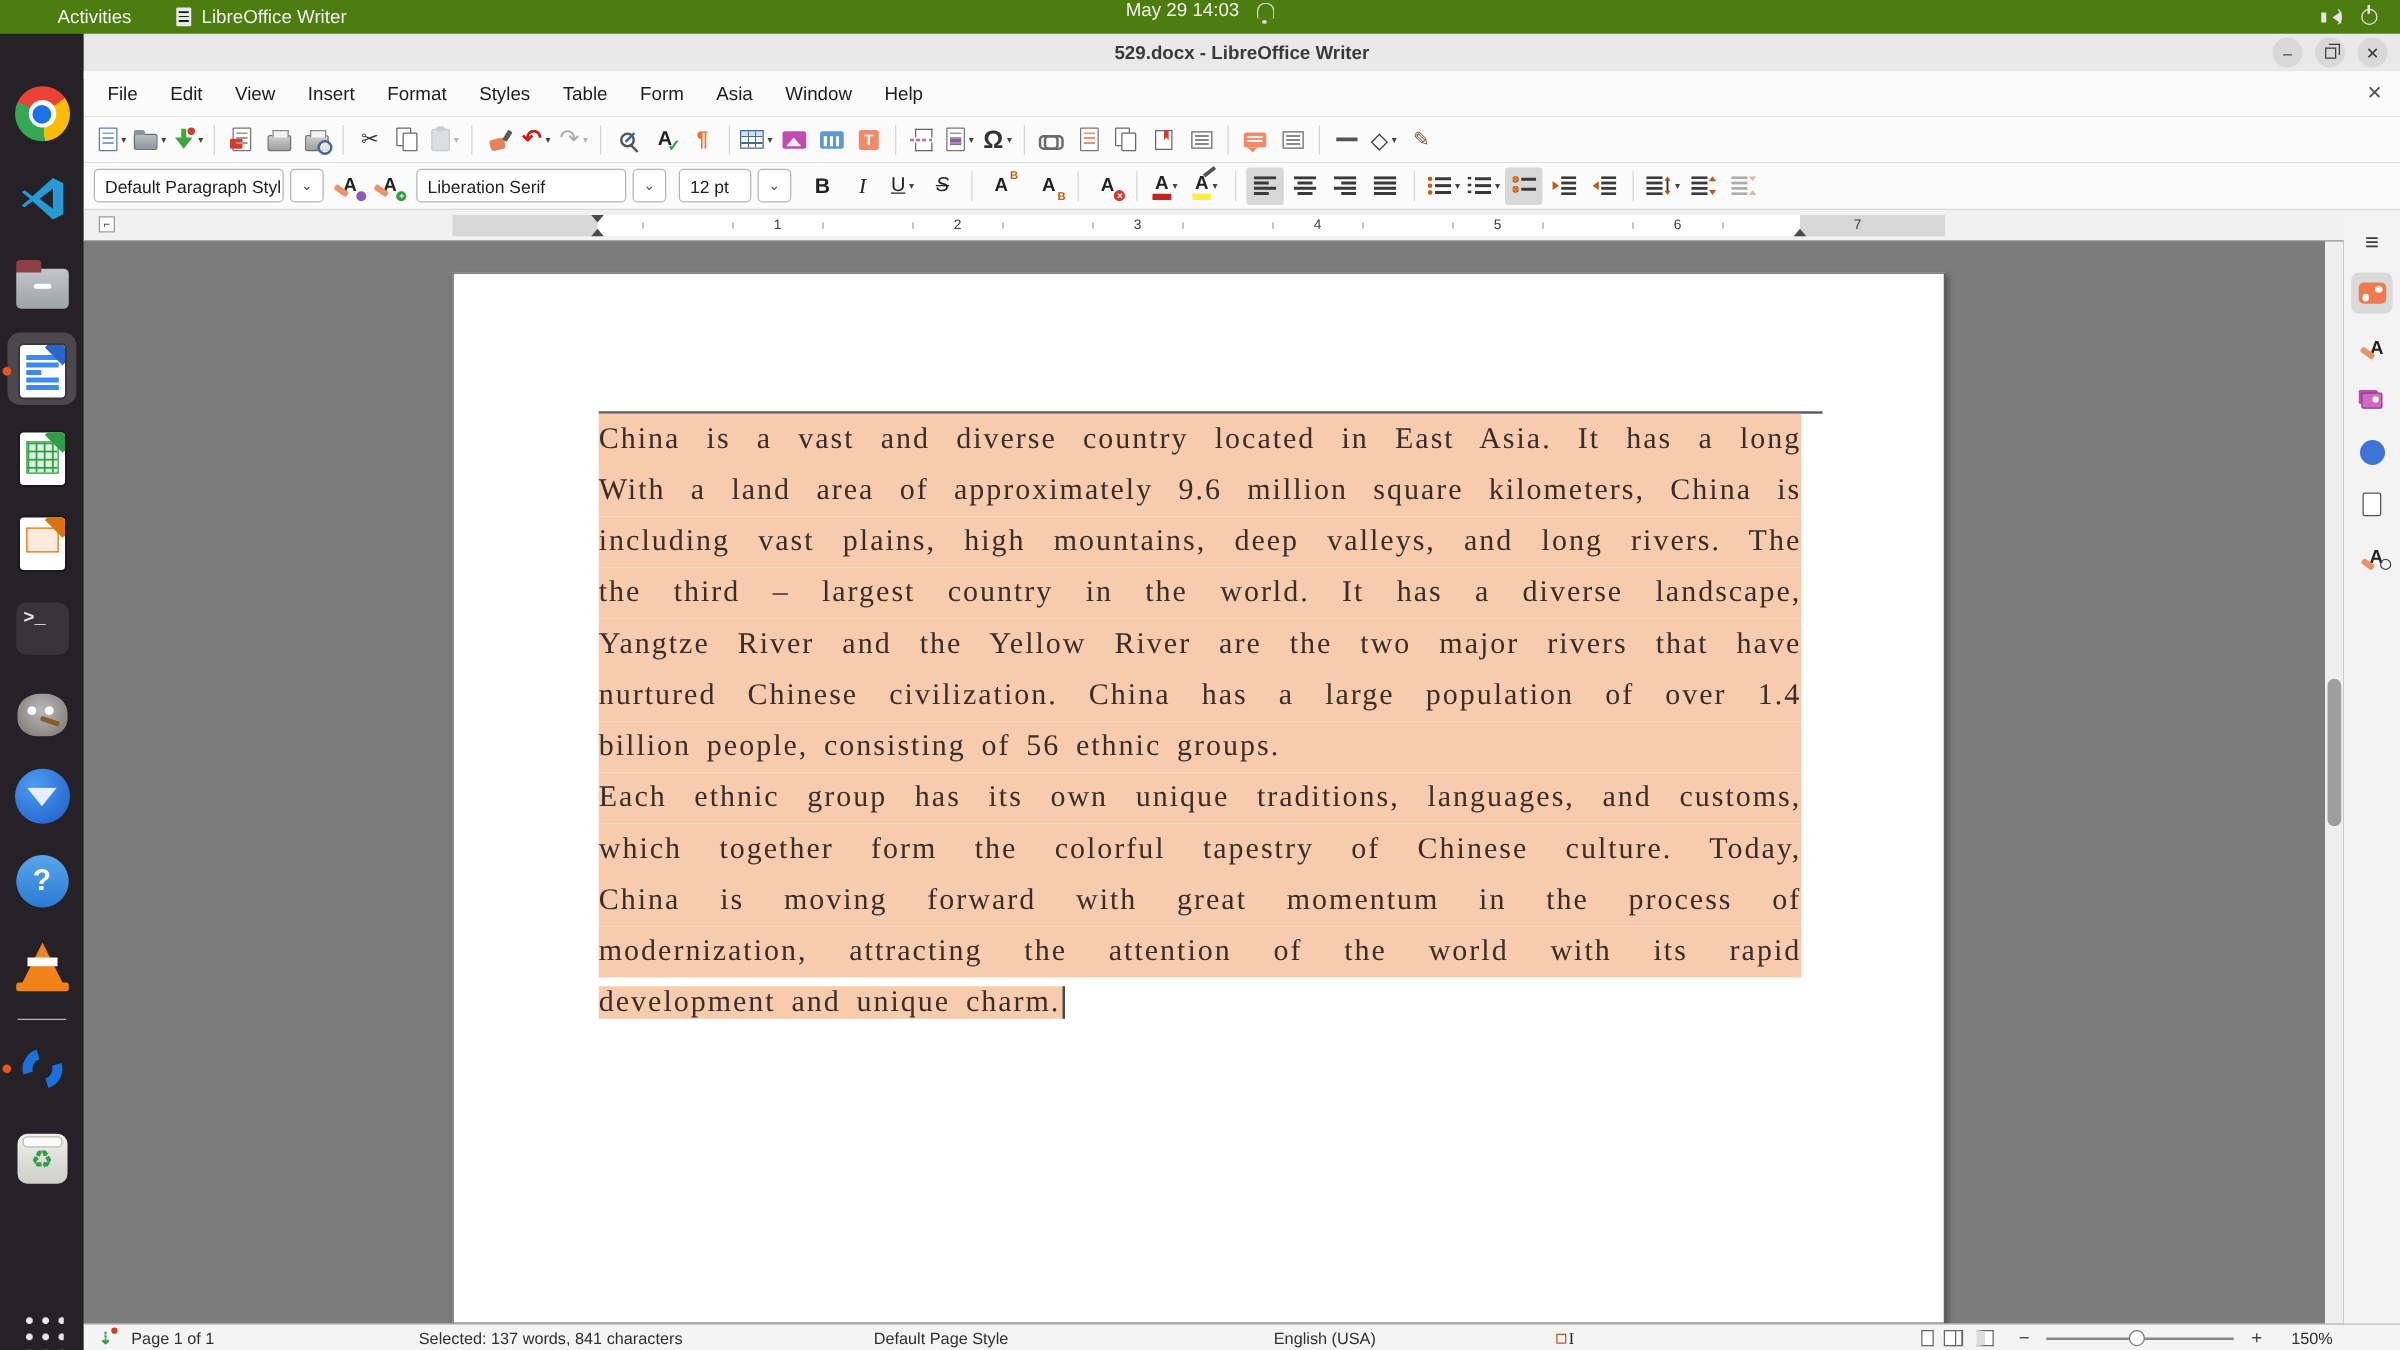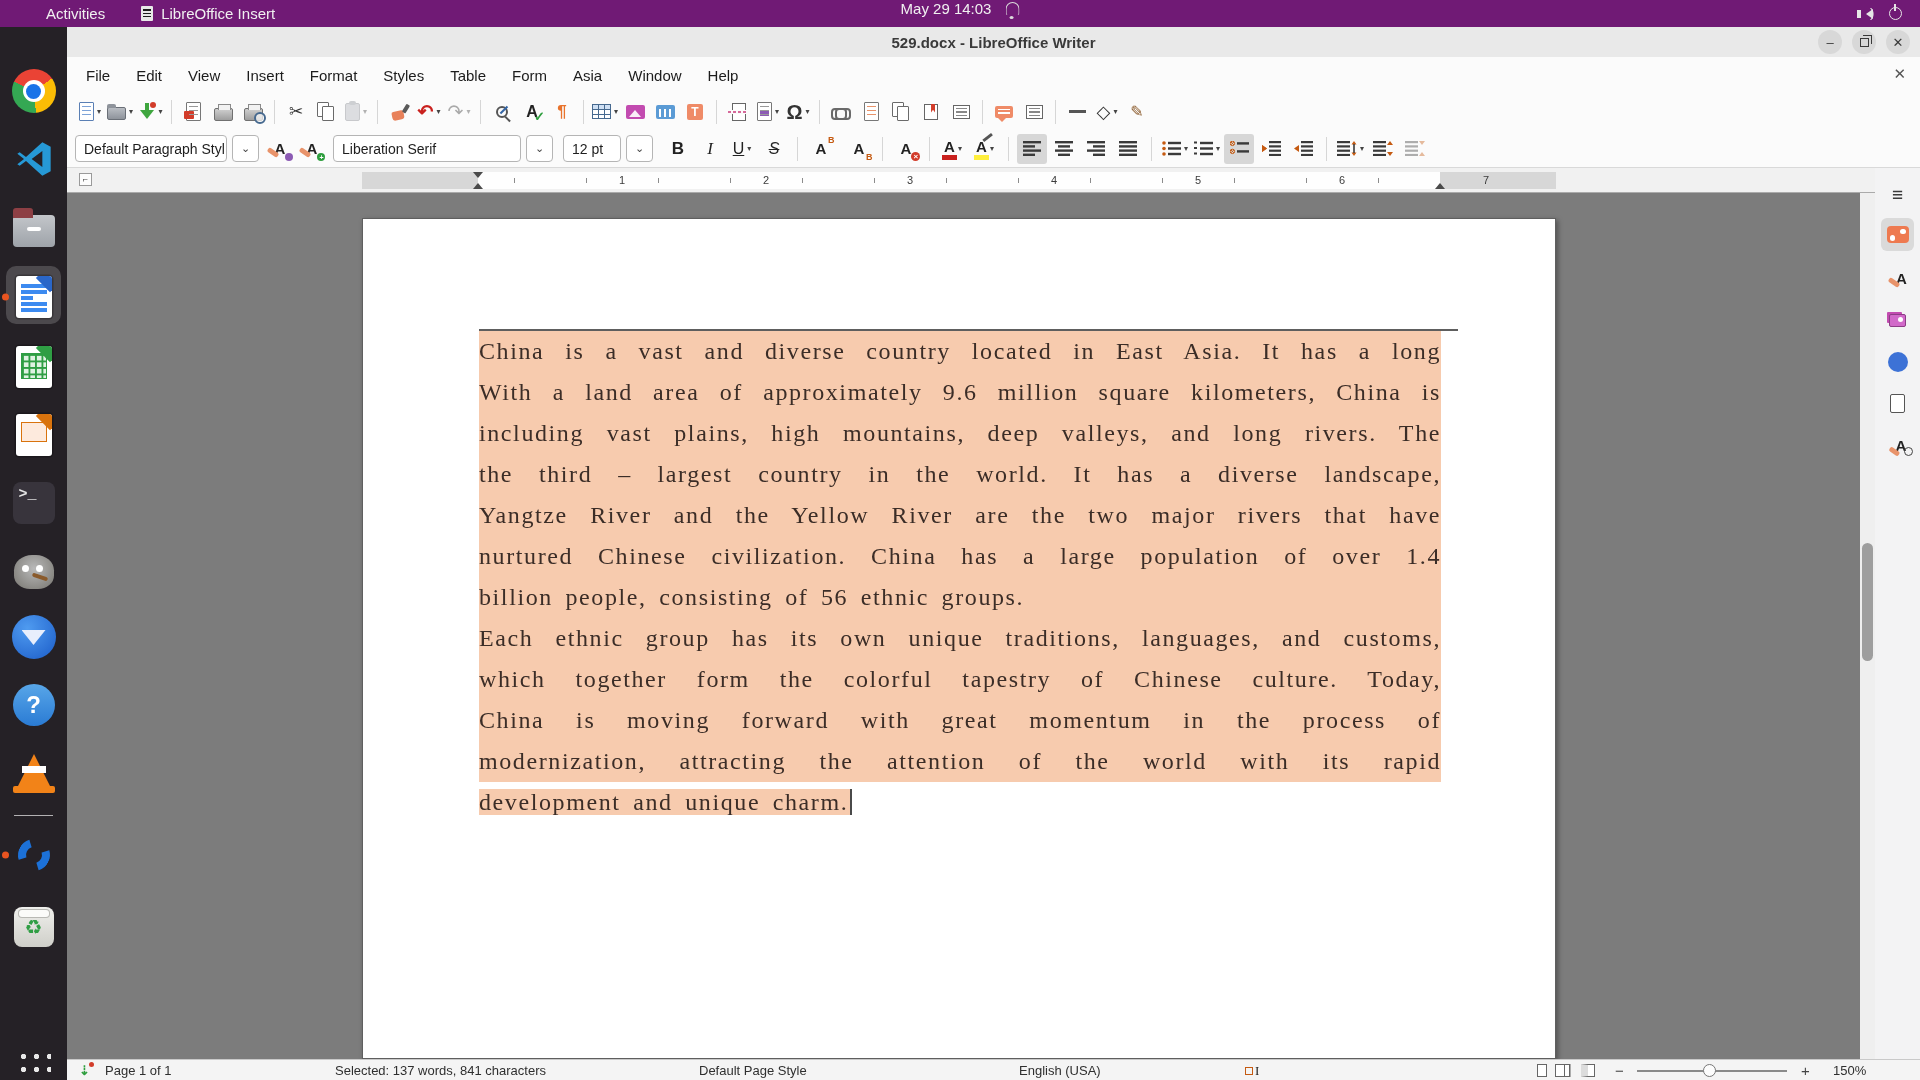--- a/index.html
+++ b/index.html
@@ -1,20 +1,20 @@
 <!DOCTYPE html>
 <html><head>
 <meta charset="utf-8">
 <style>
   * { margin:0; padding:0; box-sizing:border-box; }
   html,body { width:1920px; height:1080px; overflow:hidden; background:#7c7c7c;
               font-family:"Liberation Sans", sans-serif; }
 
   
-  #topbar { position:absolute; left:0; top:0; width:1920px; height:27px; background:#701a75;
+  #topbar { position:absolute; left:0; top:0; width:1920px; height:27px; background:#4d7c0f;
             color:#f0f0f0; font-size:15px; display:flex; align-items:center; }
   #topbar .tb-left { display:flex; align-items:center; gap:36px; padding-left:46px; }
   #topbar .appmenu { display:flex; align-items:center; gap:8px; }
   .mini-doc { width:12px; height:15px; background:#e8e8e8; border-radius:1px; position:relative; }
   .mini-doc::after { content:""; position:absolute; left:2px; top:3px; width:8px; height:9px;
                      background:repeating-linear-gradient(#1c1c1c 0 1.5px, transparent 1.5px 3.5px); }
   #clockgrp { position:absolute; left:50%; top:0; transform:translateX(-50%); height:17px;
               display:flex; align-items:center; gap:14px; }
   .bell { width:14px; height:13px; border:1.6px solid #dcdcdc; border-bottom:none;
           border-radius:7px 7px 2px 2px; position:relative; }
@@ -260,21 +260,21 @@
   .zsign { font-size:15px; color:#444; }
 </style>
 </head>
 <body>
 
 <div id="topbar">
   <div class="tb-left">
     <span>Activities</span>
     <span class="appmenu">
       <span class="mini-doc"></span>
-      <span>LibreOffice Insert</span>
+      <span>LibreOffice Writer</span>
     </span>
   </div>
   <div id="clockgrp">
     <span>May 29 14:03</span>
     <span class="bell"></span>
   </div>
   <div id="tray">
     <span class="spk"></span>
     <span class="pwr"></span>
   </div>
@@ -501,21 +501,21 @@
 
 <div id="toolbar2">
   <span class="combo" style="width:152px">Default Paragraph Styl</span>
   <span class="cbtn">⌄</span>
   <span class="tbc">
       <span class="styA"><span>A</span><span class="badge purple"></span></span>
     </span>
   <span class="tbc">
       <span class="styA"><span>A</span><span class="badge green">+</span></span>
     </span>
-  <span class="combo" style="width:188px;margin-left:8px">Liberation Serif</span>
+  <span class="combo" style="width:168px;margin-left:8px">Liberation Serif</span>
   <span class="cbtn">⌄</span>
   <span class="combo" style="width:58px;margin-left:8px">12 pt</span>
   <span class="cbtn">⌄</span>
   <span class="tbc" style="margin-left:8px">
       <span class="fmtB">B</span>
     </span>
   <span class="tbc">
       <span class="fmtI">I</span>
     </span>
   <span class="tbc">

